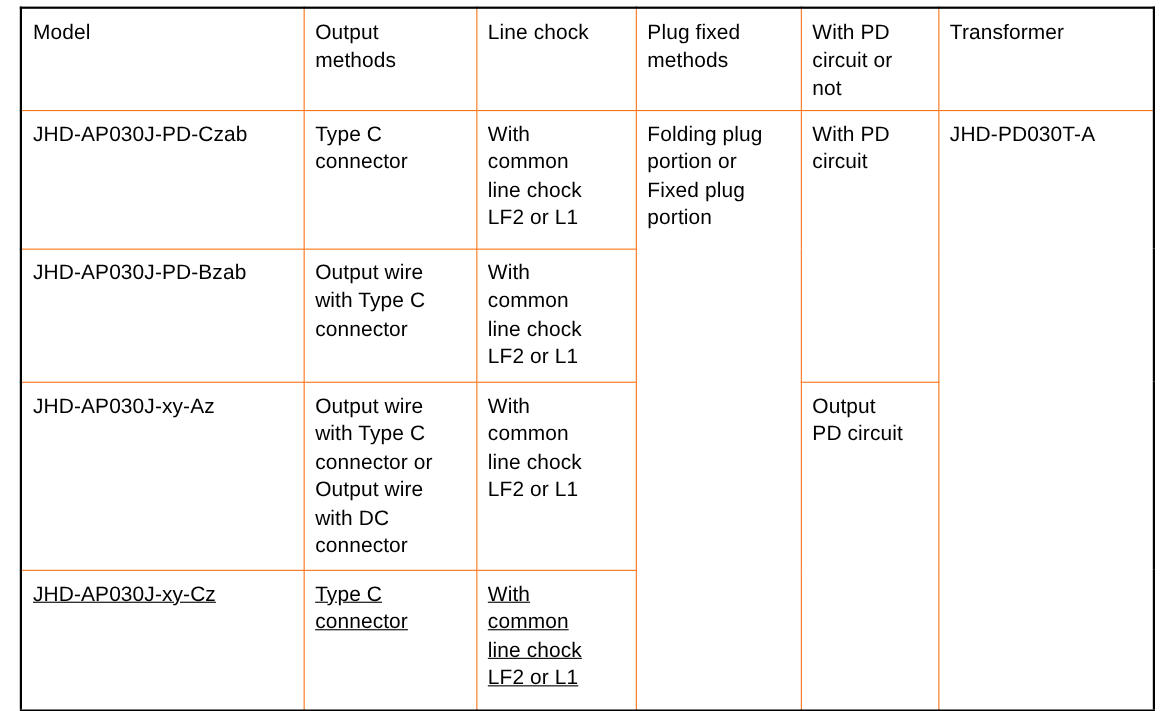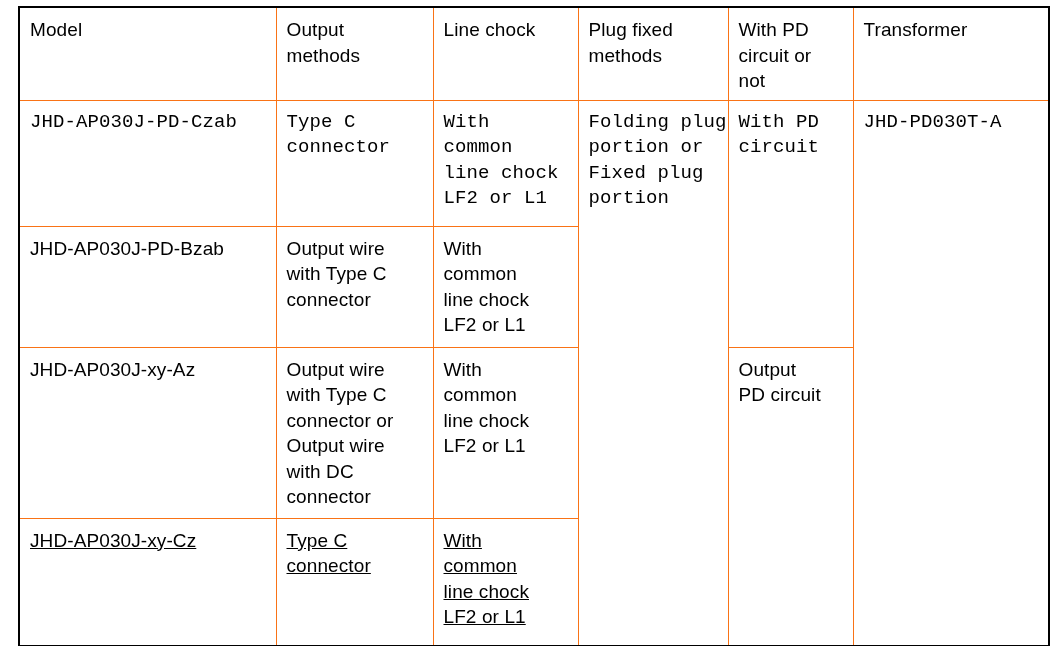--- a/index.html
+++ b/index.html
@@ -50,21 +50,21 @@
   
   col.c-model       { width: 257px; }
   col.c-output      { width: 157px; }
   col.c-chock       { width: 145px; }
   col.c-plug        { width: 150px; }
   col.c-pd          { width: 125px; }
   col.c-transformer { width: 196px; }
 
   
   tr.r-header { height: 87px;  }
-  tr.r-1      { height: 126px; font-family: Liberation Mono, monospace; }
+  tr.r-1      { height: 126px; }
   tr.r-2      { height: 121px; padding-left: 12px; }
   tr.r-3      { height: 171px; }
   tr.r-4      { height: 128px; text-decoration: underline; }
 
   .cell-text {
     display: block;
     white-space: pre-line;
   }
 </style>
 </head>

